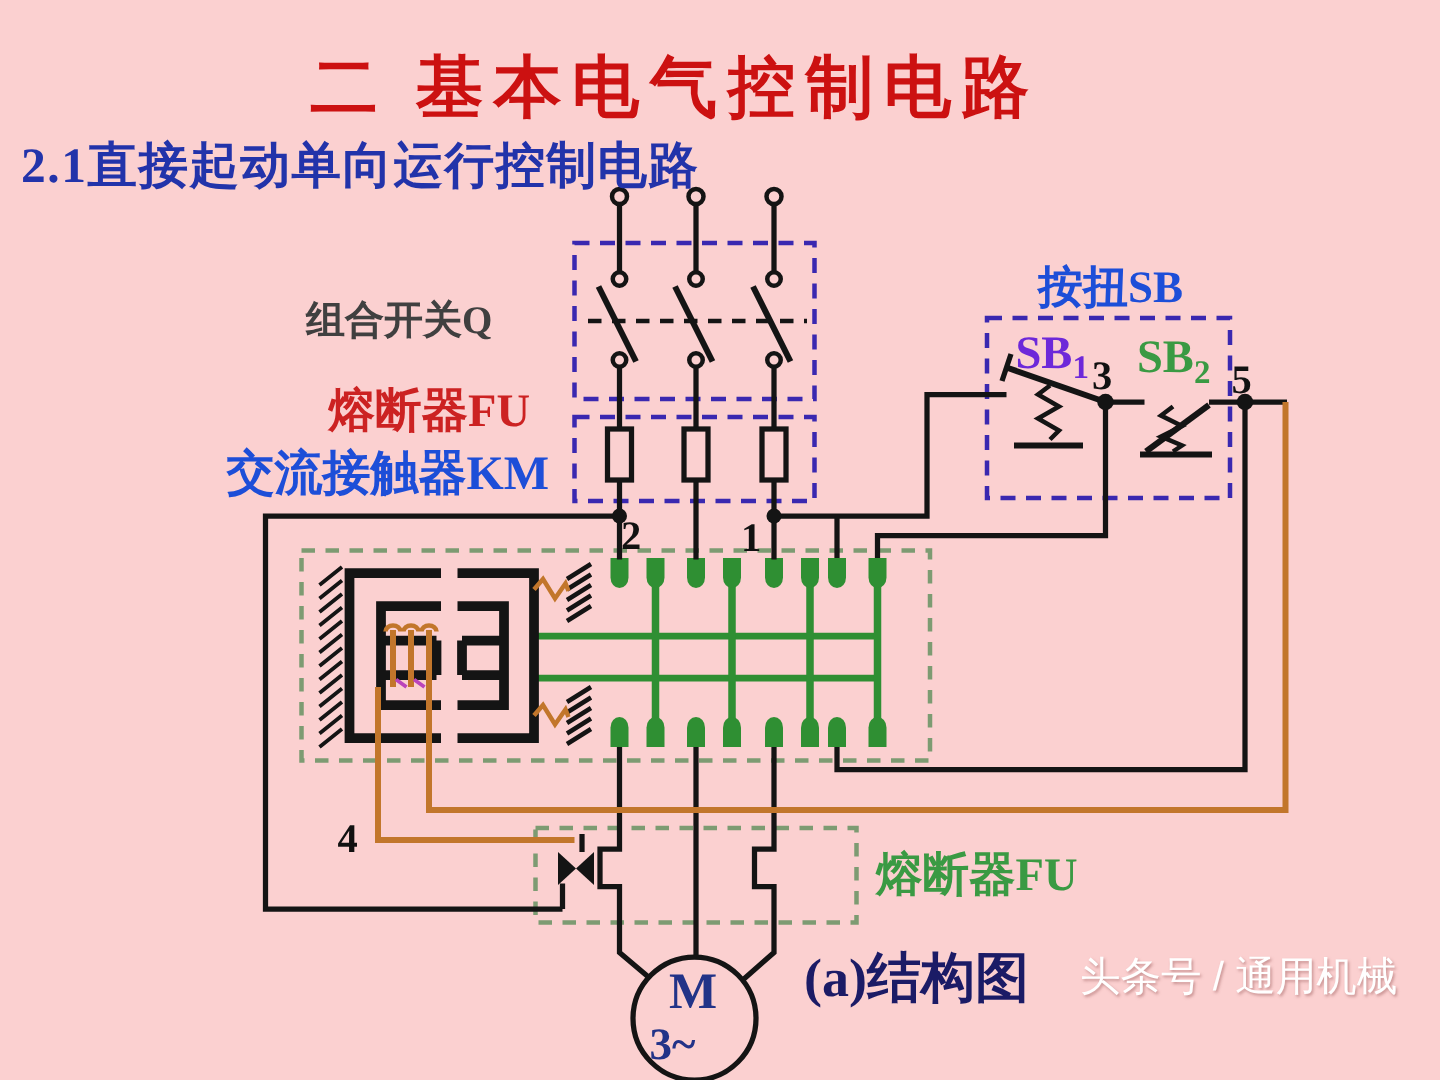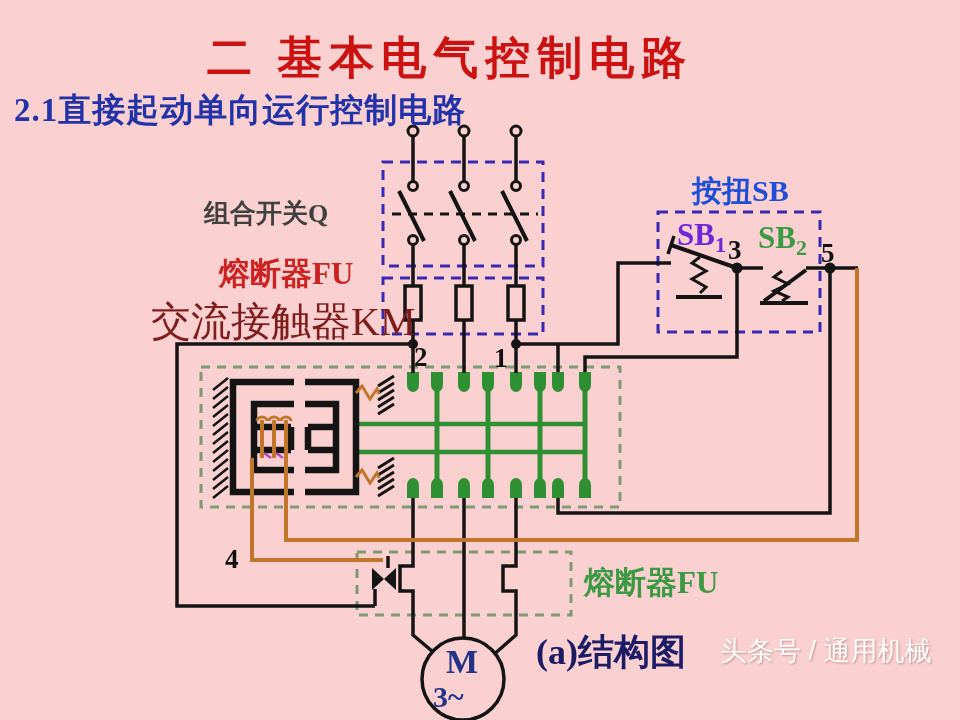--- a/index.html
+++ b/index.html
@@ -4,21 +4,21 @@
 <style>
   html,body{margin:0;padding:0;}
   body{width:960px;height:720px;position:relative;overflow:hidden;
        background:#fbd0d0;font-family:"Liberation Serif","DejaVu Serif",serif;}
   .abs{position:absolute;white-space:nowrap;text-align:right;}
   .title{left:150px;top:12px;width:600px;text-align:center;font-size:45px;font-weight:bold;
          color:#cc1111;letter-spacing:7px;margin-top:16px;}
   .subtitle{left:14px;top:88px;font-size:33px;font-weight:bold;color:#2233aa;letter-spacing:1px;}
   .lbl-q{left:204px;top:196px;font-size:26px;font-weight:bold;color:#404040;}
   .lbl-fu{left:219px;top:253px;font-size:31px;font-weight:bold;color:#cc2222;}
-  .lbl-km{left:151px;top:294px;font-size:40px;font-weight:normal;color:#7f1d1d;}
+  .lbl-km{left:151px;top:294px;font-size:32px;font-weight:bold;color:#1d4ed8;}
   .lbl-sb{left:692px;top:171px;font-size:30px;font-weight:bold;color:#1d4ed8;}
   .lbl-sb1{left:677px;top:217px;font-size:31px;font-weight:bold;color:#6d28d9;}
   .lbl-sb2{left:758px;top:220px;font-size:31px;font-weight:bold;color:#3a9a43;}
   .lbl-sb1 sub,.lbl-sb2 sub{font-size:22px;}
   .node{font-size:27px;font-weight:bold;color:#111;}
   .n3{left:728px;top:235px;} .n5{left:821px;top:238px;}
   .n2{left:414px;top:342px;} .n1{left:494px;top:343px;} .n4{left:225px;top:544px;}
   .lbl-fr{left:584px;top:562px;font-size:31px;font-weight:bold;color:#3a9a43;}
   .caption{left:536px;top:628px;font-size:36px;font-weight:bold;color:#1b1b66;}
   .motor-m{left:446px;top:643px;font-size:34px;font-weight:bold;color:#223388;}

